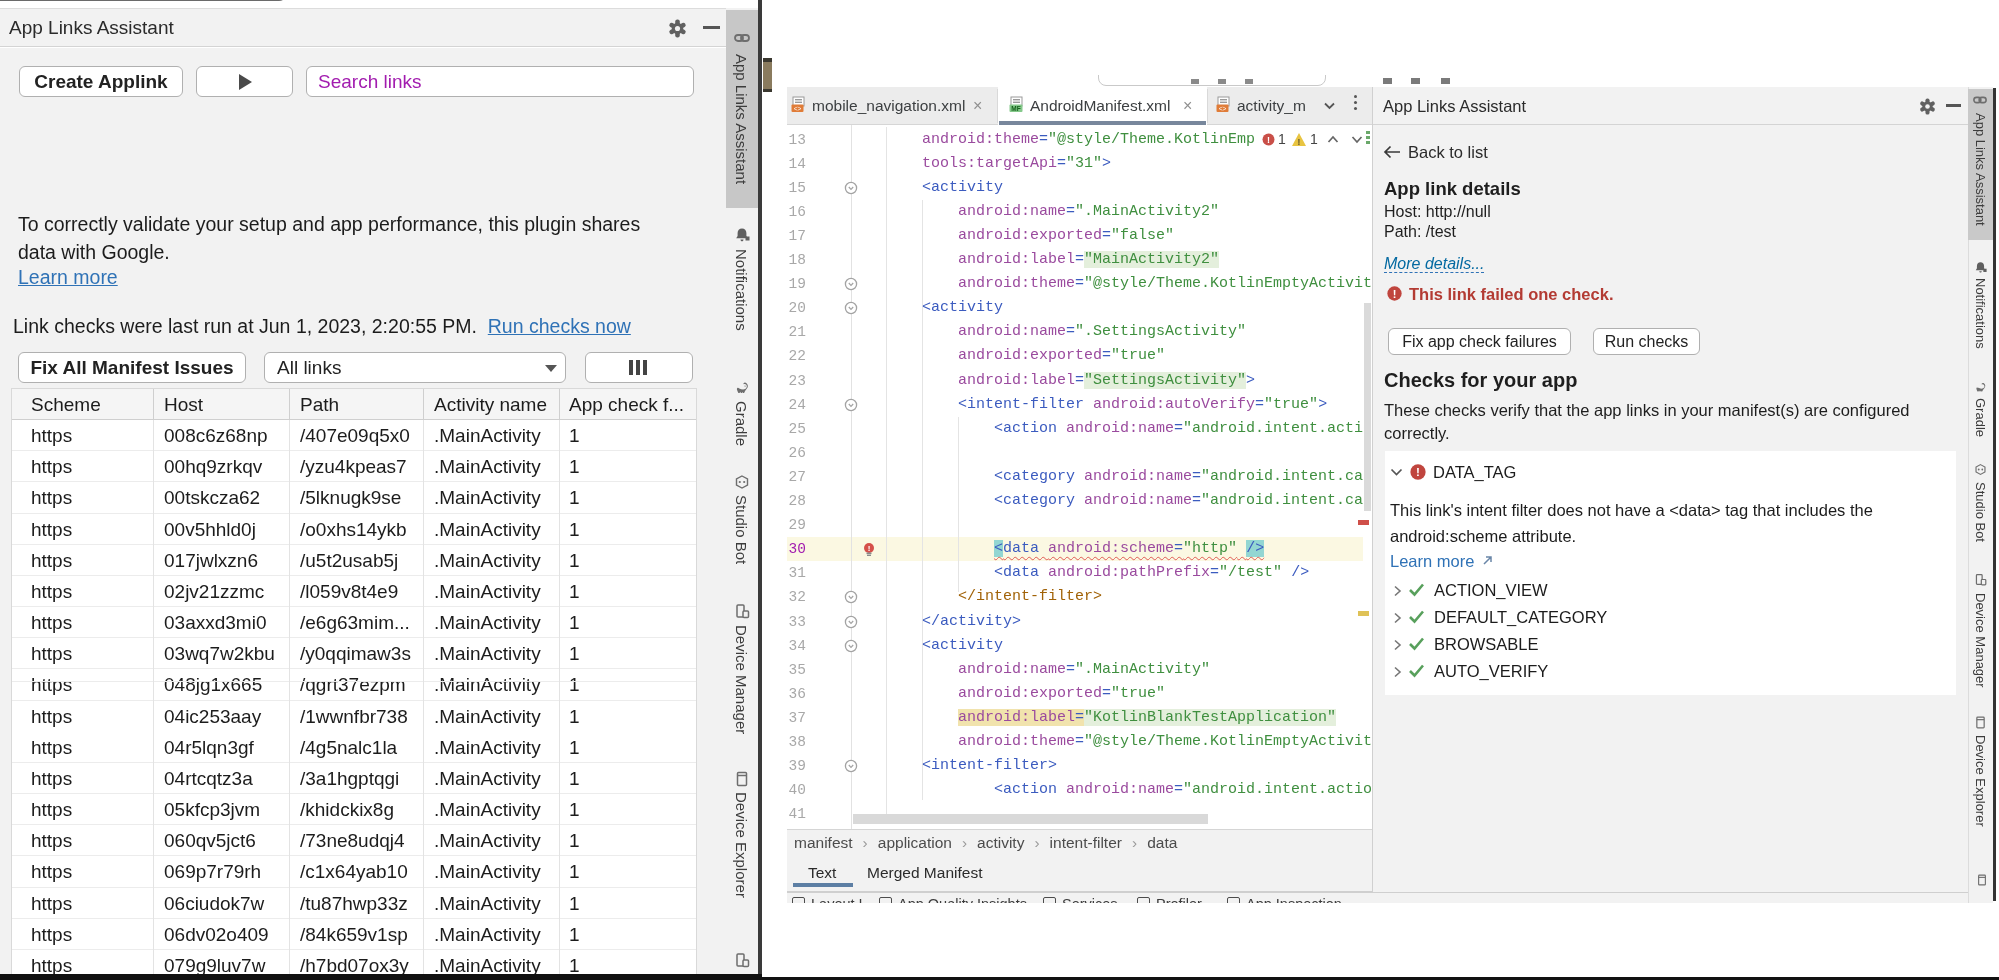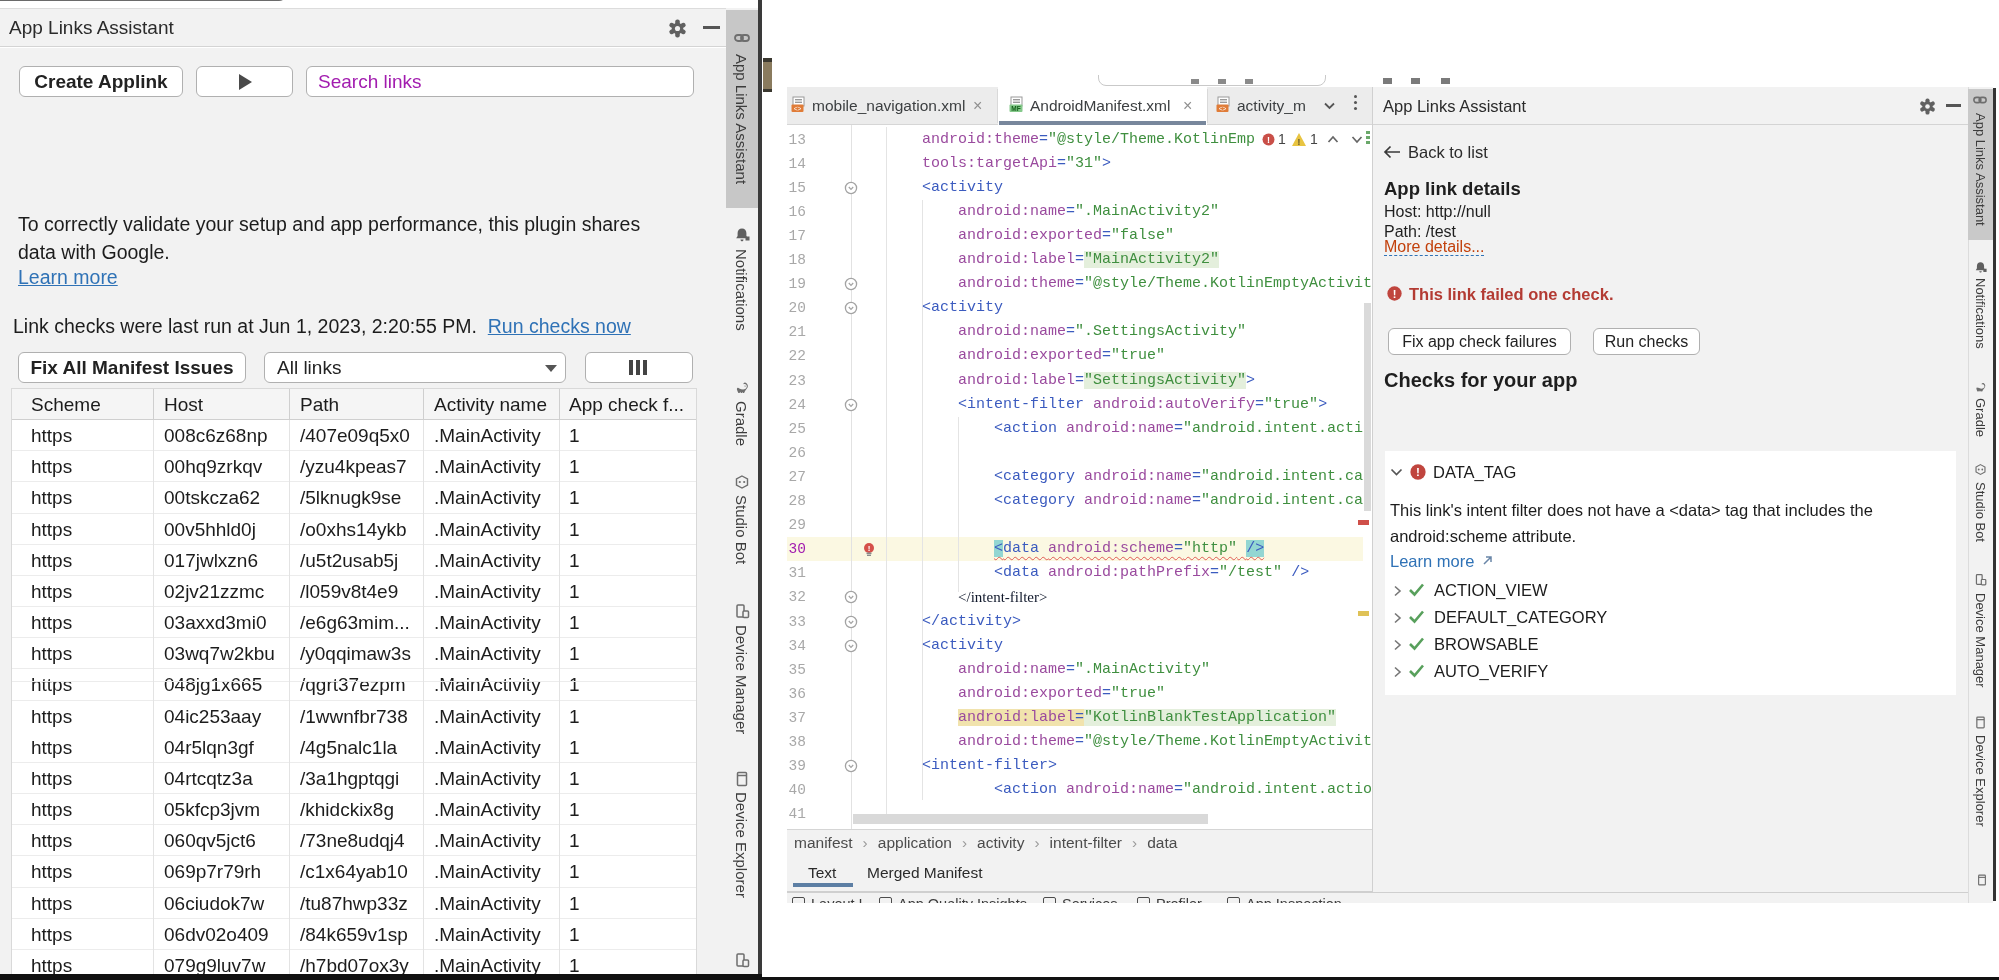--- a/index.html
+++ b/index.html
@@ -360,21 +360,21 @@
   <div class="abs mono" style="left:63px;top:171.2px;height:24px;line-height:24px;font-size:15px;white-space:pre;">        <span style="color:#3b5bbf;">&lt;activity</span></div>
   <div class="abs mono" style="left:63px;top:195.3px;height:24px;line-height:24px;font-size:15px;white-space:pre;">            <span style="color:#9a4a9e;">android:name</span><span style="color:#3b5bbf;">=</span><span style="color:#3f8f3f;">".SettingsActivity"</span></div>
   <div class="abs mono" style="left:63px;top:219.4px;height:24px;line-height:24px;font-size:15px;white-space:pre;">            <span style="color:#9a4a9e;">android:exported</span><span style="color:#3b5bbf;">=</span><span style="color:#3f8f3f;">"true"</span></div>
   <div class="abs mono" style="left:63px;top:243.5px;height:24px;line-height:24px;font-size:15px;white-space:pre;">            <span style="color:#9a4a9e;">android:label</span><span style="color:#3b5bbf;">=</span><span style="background:#e4efdc;"><span style="color:#3f8f3f;">"SettingsActivity"</span></span><span style="color:#3b5bbf;">&gt;</span></div>
   <div class="abs mono" style="left:63px;top:267.6px;height:24px;line-height:24px;font-size:15px;white-space:pre;">            <span style="color:#3b5bbf;">&lt;intent-filter </span><span style="color:#9a4a9e;">android:autoVerify</span><span style="color:#3b5bbf;">=</span><span style="color:#3f8f3f;">"true"</span><span style="color:#3b5bbf;">&gt;</span></div>
   <div class="abs mono" style="left:63px;top:291.7px;height:24px;line-height:24px;font-size:15px;white-space:pre;">                <span style="color:#3b5bbf;">&lt;action </span><span style="color:#9a4a9e;">android:name</span><span style="color:#3b5bbf;">=</span><span style="color:#3f8f3f;">"android.intent.action</span></div>
   <div class="abs mono" style="left:63px;top:339.9px;height:24px;line-height:24px;font-size:15px;white-space:pre;">                <span style="color:#3b5bbf;">&lt;category </span><span style="color:#9a4a9e;">android:name</span><span style="color:#3b5bbf;">=</span><span style="color:#3f8f3f;">"android.intent.cate</span></div>
   <div class="abs mono" style="left:63px;top:364.0px;height:24px;line-height:24px;font-size:15px;white-space:pre;">                <span style="color:#3b5bbf;">&lt;category </span><span style="color:#9a4a9e;">android:name</span><span style="color:#3b5bbf;">=</span><span style="color:#3f8f3f;">"android.intent.cate</span></div>
   <div class="abs mono" style="left:63px;top:412.2px;height:24px;line-height:24px;font-size:15px;white-space:pre;">                <span style="text-decoration:underline wavy 1px #e05a52;text-underline-offset:4px;text-decoration-skip-ink:none;"><span style="background:#93d6d2;"><span style="color:#3b5bbf;">&lt;</span></span><span style="color:#3b5bbf;">data </span><span style="color:#9a4a9e;">android:scheme</span><span style="color:#3b5bbf;">=</span><span style="color:#3f8f3f;">"http"</span> <span style="background:#93d6d2;"><span style="color:#3b5bbf;">/&gt;</span></span></span></div>
   <div class="abs mono" style="left:63px;top:436.3px;height:24px;line-height:24px;font-size:15px;white-space:pre;">                <span style="color:#3b5bbf;">&lt;data </span><span style="color:#9a4a9e;">android:pathPrefix</span><span style="color:#3b5bbf;">=</span><span style="color:#3f8f3f;">"/test"</span> <span style="color:#3b5bbf;">/&gt;</span></div>
-  <div class="abs mono" style="left:63px;top:460.4px;height:24px;line-height:24px;font-size:15px;white-space:pre;">            <span style="color:#0f172a;font-family:Liberation Serif, serif;">&lt;/intent-filter&gt;</span></div>
+  <div class="abs mono" style="left:63px;top:460.4px;height:24px;line-height:24px;font-size:15px;white-space:pre;">            <span style="color:#a16207;">&lt;/intent-filter&gt;</span></div>
   <div class="abs mono" style="left:63px;top:484.5px;height:24px;line-height:24px;font-size:15px;white-space:pre;">        <span style="color:#3b5bbf;">&lt;/activity&gt;</span></div>
   <div class="abs mono" style="left:63px;top:508.6px;height:24px;line-height:24px;font-size:15px;white-space:pre;">        <span style="color:#3b5bbf;">&lt;activity</span></div>
   <div class="abs mono" style="left:63px;top:532.7px;height:24px;line-height:24px;font-size:15px;white-space:pre;">            <span style="color:#9a4a9e;">android:name</span><span style="color:#3b5bbf;">=</span><span style="color:#3f8f3f;">".MainActivity"</span></div>
   <div class="abs mono" style="left:63px;top:556.8px;height:24px;line-height:24px;font-size:15px;white-space:pre;">            <span style="color:#9a4a9e;">android:exported</span><span style="color:#3b5bbf;">=</span><span style="color:#3f8f3f;">"true"</span></div>
   <div class="abs mono" style="left:63px;top:580.9px;height:24px;line-height:24px;font-size:15px;white-space:pre;">            <span style="background:#f1e3ad;"><span style="color:#9a4a9e;">android:label</span><span style="color:#3b5bbf;">=</span></span><span style="background:#e4efdc;"><span style="color:#3f8f3f;">"KotlinBlankTestApplication"</span></span></div>
   <div class="abs mono" style="left:63px;top:605.0px;height:24px;line-height:24px;font-size:15px;white-space:pre;">            <span style="color:#9a4a9e;">android:theme</span><span style="color:#3b5bbf;">=</span><span style="color:#3f8f3f;">"@style/Theme.KotlinEmptyActivity</span></div>
   <div class="abs mono" style="left:63px;top:629.1px;height:24px;line-height:24px;font-size:15px;white-space:pre;">        <span style="color:#3b5bbf;">&lt;intent-filter&gt;</span></div>
   <div class="abs mono" style="left:63px;top:653.2px;height:24px;line-height:24px;font-size:15px;white-space:pre;">                <span style="color:#3b5bbf;">&lt;action </span><span style="color:#9a4a9e;">android:name</span><span style="color:#3b5bbf;">=</span><span style="color:#3f8f3f;">"android.intent.action</span></div>
   <div class="abs" style="left:468px;top:2px;width:108px;height:24px;background:#fff;"></div>
   <svg class="abs" style="left:475px;top:8px;" width="13" height="13" viewBox="0 0 13 13">
@@ -432,31 +432,32 @@
     </svg>
   <div class="abs" style="left:1159px;top:29px;width:15px;height:2.5px;background:#555;"></div>
   <div class="abs" style="left:586px;top:49px;width:595px;height:1px;background:#d4d4d4;"></div>
   <svg class="abs" style="left:596px;top:70px;" width="18" height="14" viewBox="0 0 18 14">
       <path d="M7.5 1.5 L2 7 L7.5 12.5 M2.5 7 L17 7" fill="none" stroke="#3a3a3a" stroke-width="1.7"></path>
     </svg>
   <div class="abs" style="left:621px;top:66px;height:22px;line-height:22px;font-size:16.5px;color:#2b2b2b;">Back to list</div>
   <div class="abs" style="left:597px;top:103px;height:22px;line-height:22px;font-size:18.5px;font-weight:700;color:#1e1e1e;">App link details</div>
   <div class="abs" style="left:597px;top:126px;height:22px;line-height:22px;font-size:16px;color:#1e1e1e;">Host: http://null</div>
   <div class="abs" style="left:597px;top:146px;height:22px;line-height:22px;font-size:16px;color:#1e1e1e;">Path: /test</div>
-  <div class="abs" style="left:597px;top:162px;height:19px;line-height:19px;font-size:16px;color:#c2410c;border-bottom:1px dashed #2f72b6;">More details...</div>
+  <div class="abs" style="left:597px;top:179px;height:19px;line-height:19px;font-size:16px;color:#0369a1;border-bottom:1px dashed #2f72b6;font-style:italic;">More details...</div>
   <svg class="abs" style="left:600px;top:211px;" width="15" height="15" viewBox="0 0 13 13">
       <circle cx="6.5" cy="6.5" r="6.2" fill="#c0453e"></circle>
       <text x="6.5" y="10" font-size="9.5" fill="#fff" text-anchor="middle" font-weight="bold" font-family="Liberation Sans">!</text>
     </svg>
   <div class="abs" style="left:622px;top:208px;height:22px;line-height:22px;font-size:16.5px;font-weight:700;color:#b33b33;">This link failed one check.</div>
   <div class="btn" style="left:601px;top:253px;width:183px;height:27px;"></div>
   <div class="abs" style="left:601px;top:253px;width:183px;height:27px;line-height:27px;text-align:center;font-size:16px;color:#222;">Fix app check failures</div>
   <div class="btn" style="left:806px;top:253px;width:107px;height:27px;"></div>
   <div class="abs" style="left:806px;top:253px;width:107px;height:27px;line-height:27px;text-align:center;font-size:16px;color:#222;">Run checks</div>
   <div class="abs" style="left:597px;top:292px;height:26px;line-height:26px;font-size:20px;font-weight:700;color:#1e1e1e;">Checks for your app</div>
+  <div class="abs" style="left:597px;top:324px;font-size:16.5px;line-height:23px;color:#1e1e1e;">These checks verify that the app links in your manifest(s) are configured<br>correctly.</div>
   <div class="abs" style="left:598px;top:376px;width:571px;height:244px;background:#fff;"></div>
   <svg class="abs" style="left:603px;top:392px;" width="13" height="10" viewBox="0 0 13 10">
       <path d="M1.5 2.5 L6.5 7.5 L11.5 2.5" fill="none" stroke="#555" stroke-width="1.7"></path>
     </svg>
   <svg class="abs" style="left:623px;top:389px;" width="16" height="16" viewBox="0 0 13 13">
       <circle cx="6.5" cy="6.5" r="6.2" fill="#c0453e"></circle>
       <text x="6.5" y="10" font-size="9.5" fill="#fff" text-anchor="middle" font-weight="bold" font-family="Liberation Sans">!</text>
     </svg>
   <div class="abs" style="left:646px;top:386px;height:22px;line-height:22px;font-size:16.5px;color:#1c1c1c;">DATA_TAG</div>
   <div class="abs" style="left:603px;top:422px;font-size:16.5px;line-height:26px;color:#1c1c1c;">This link's intent filter does not have a &lt;data&gt; tag that includes the<br>android:scheme attribute.</div>

